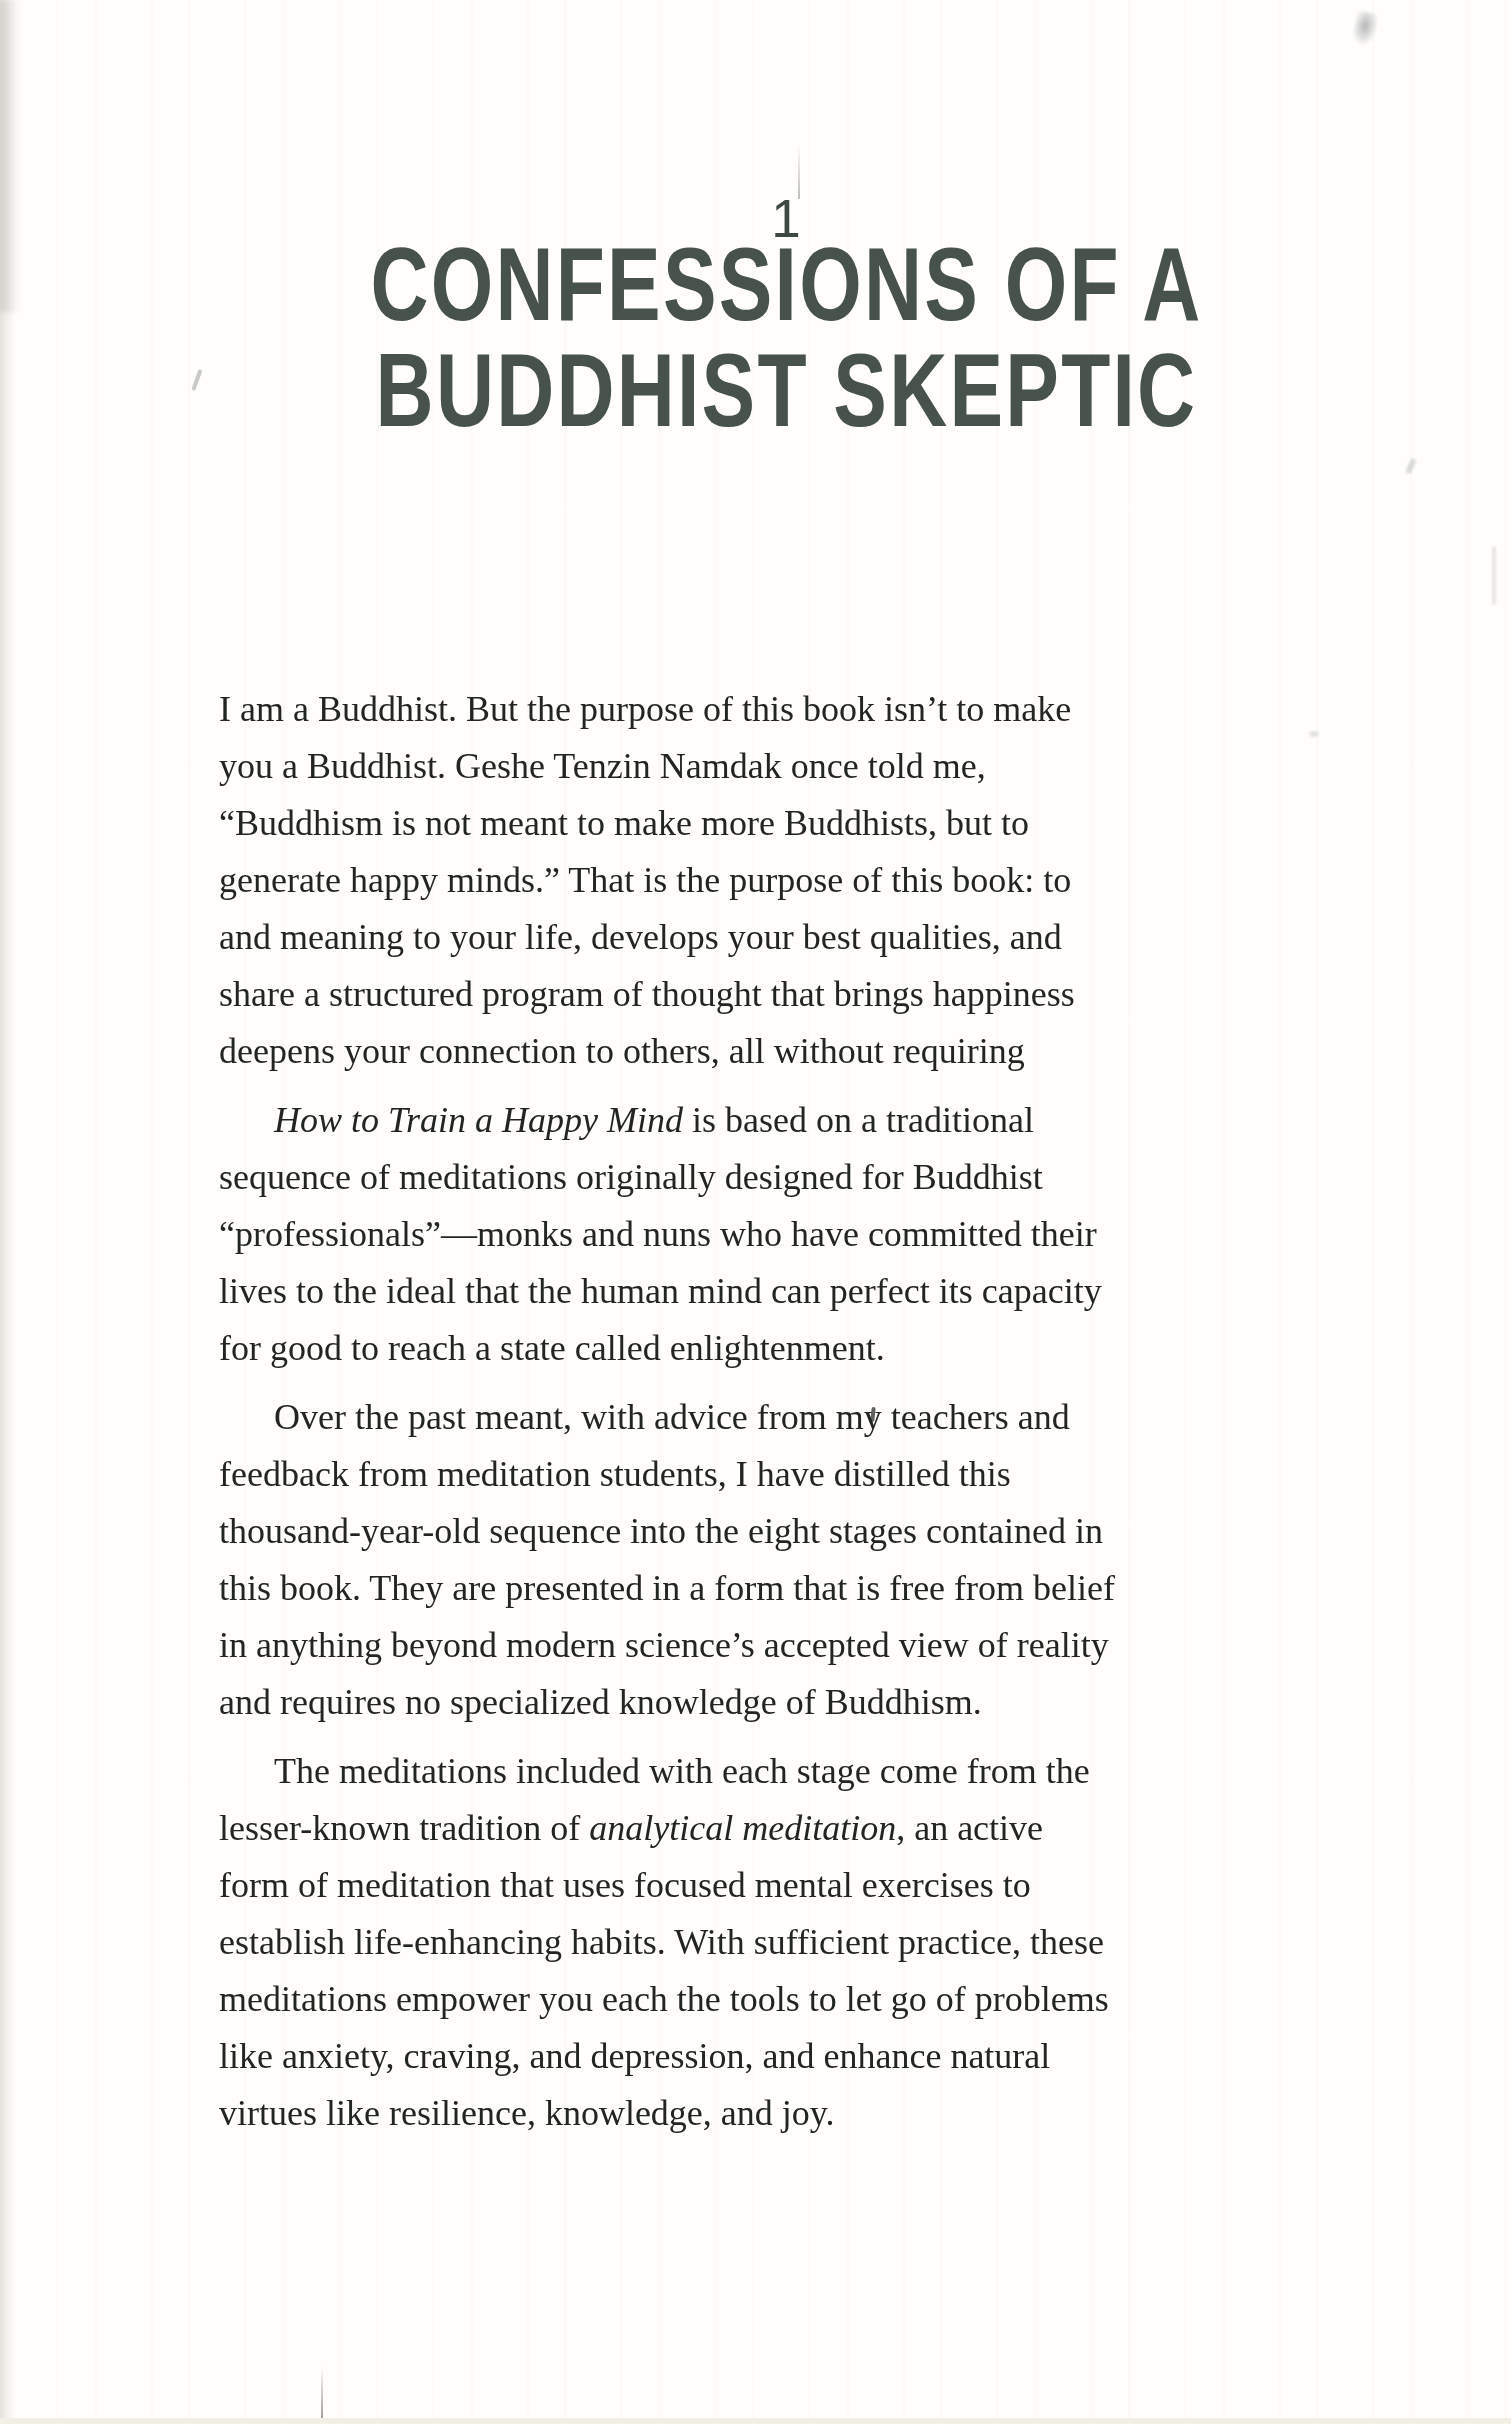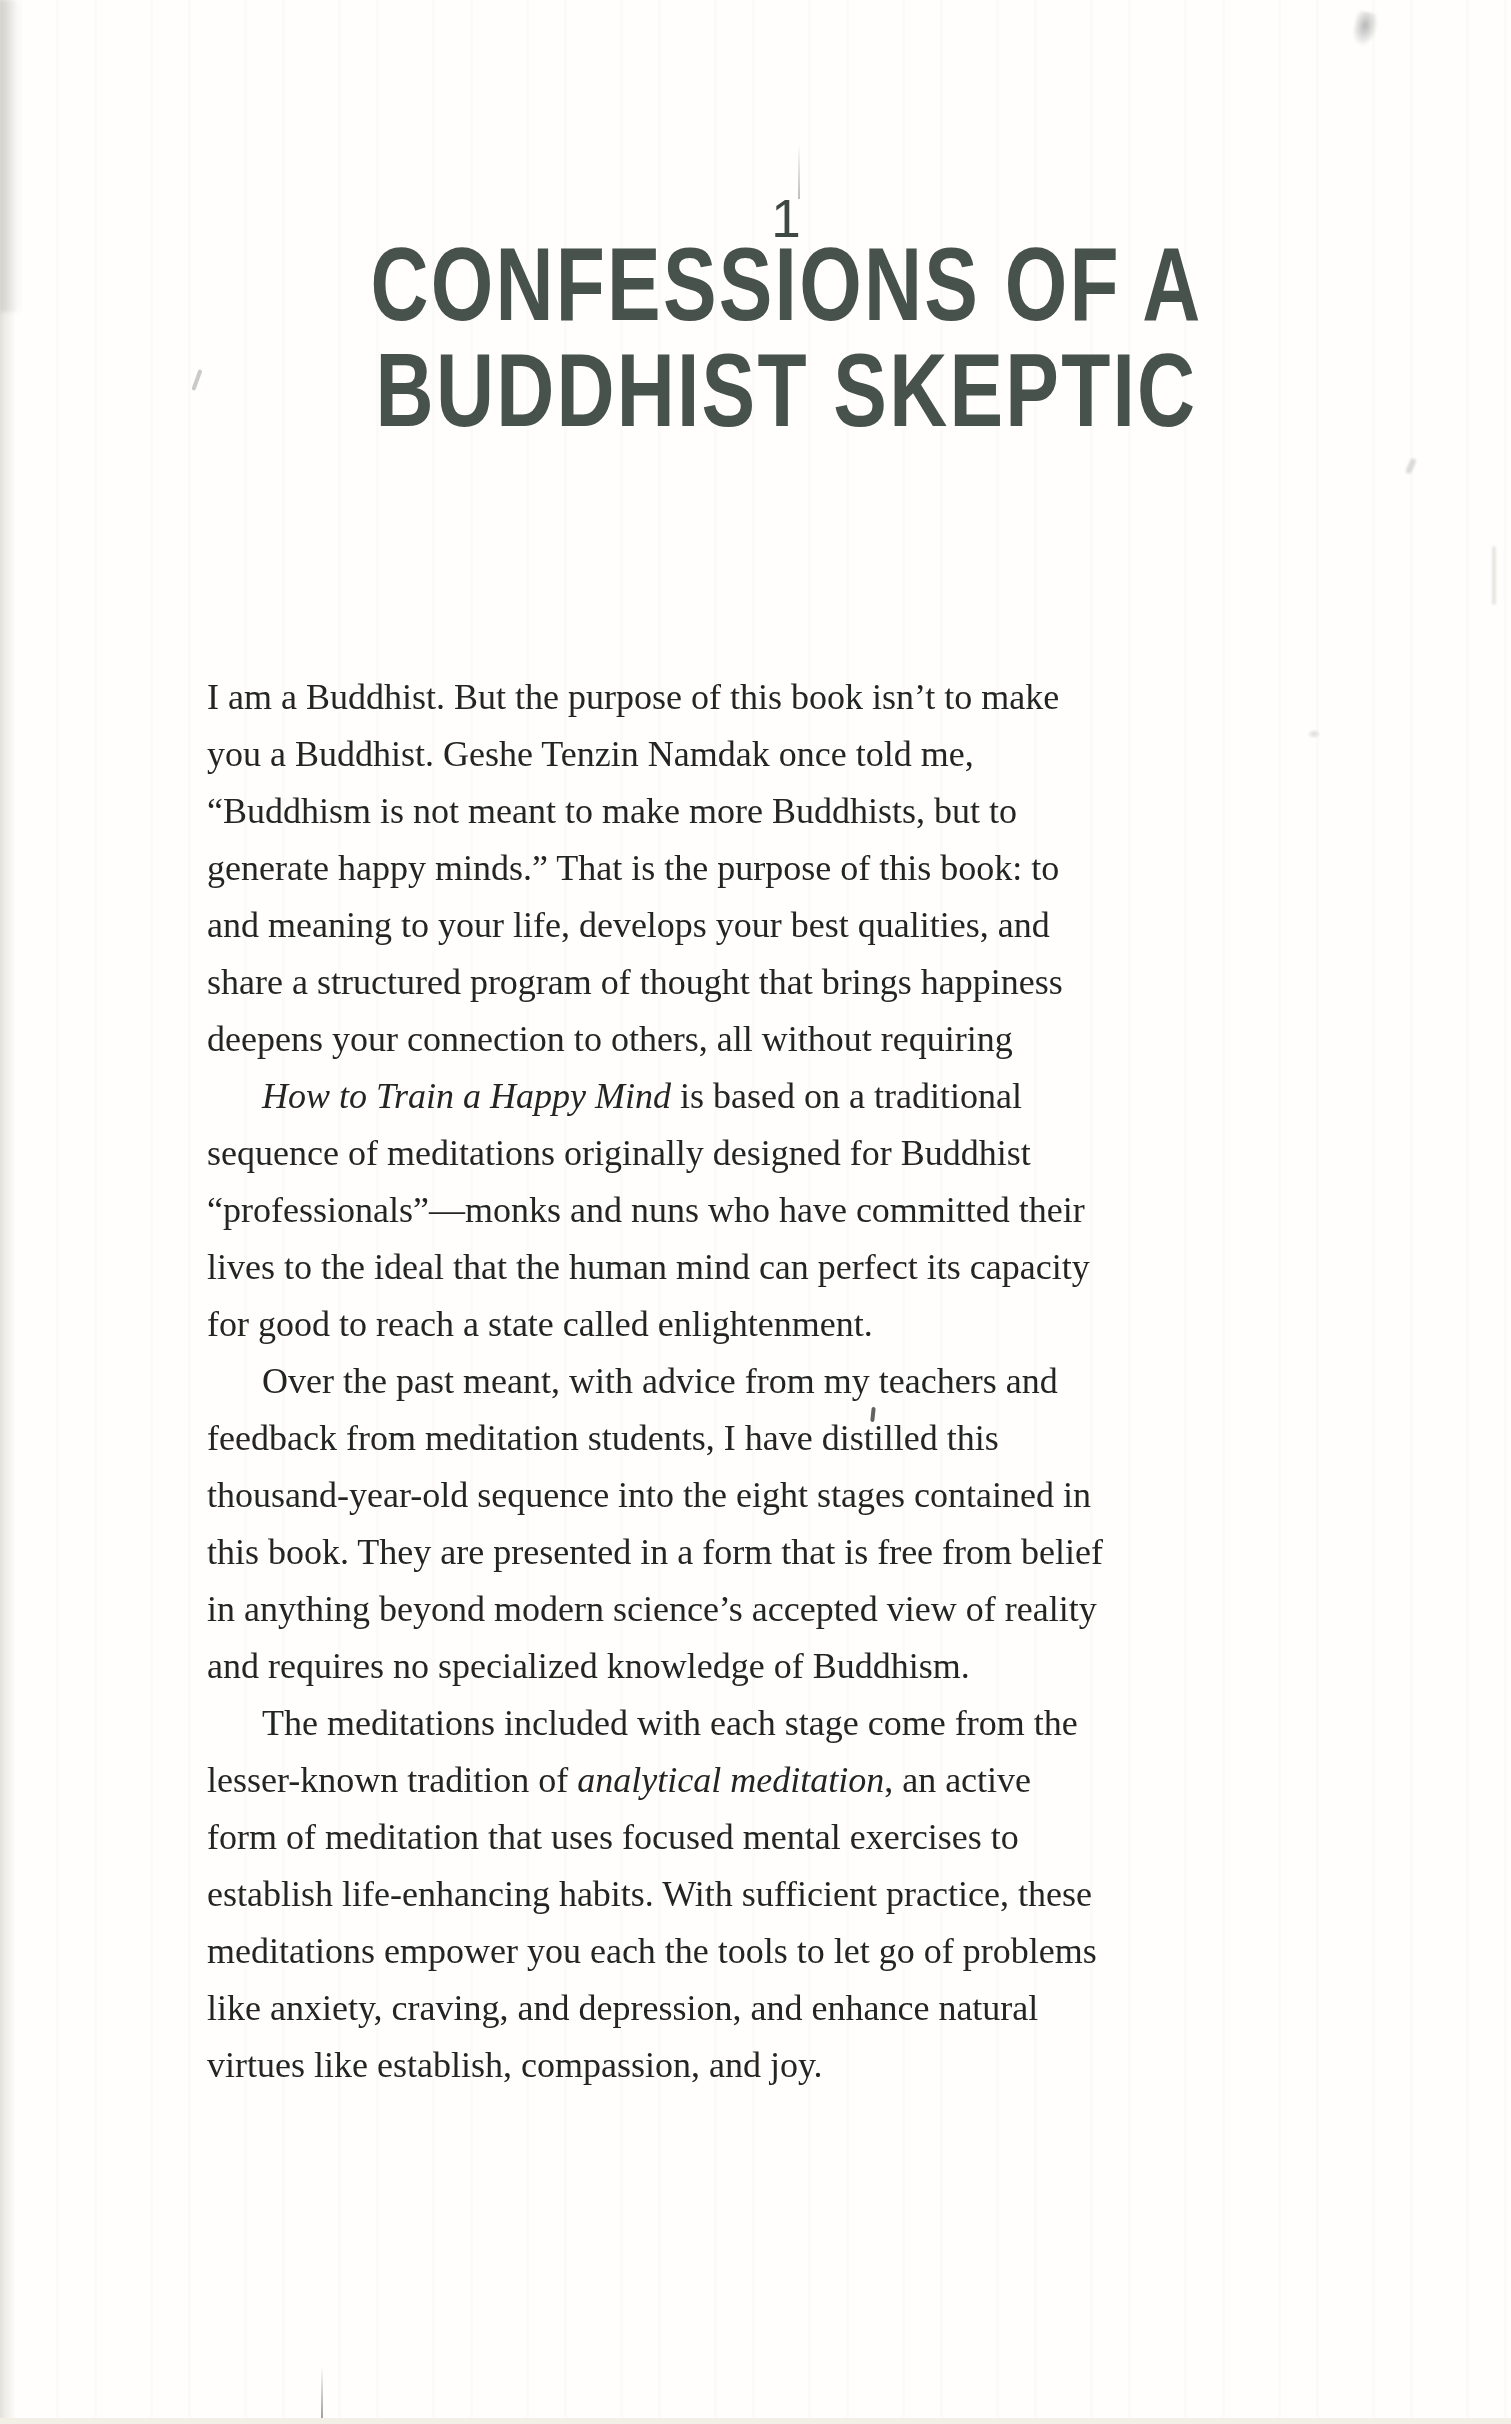--- a/index.html
+++ b/index.html
@@ -128,21 +128,21 @@
     white-space:nowrap;
   }
   .body-text{
     position:absolute;
     top:669px;
     width:100%;
     color:var(--body-color);
     font-size:36px;
     line-height:57px;
   }
-  .paragraph{margin:0;}
+  .paragraph{margin:12px;}
   .line{white-space:nowrap;}
   .line.indent{padding-left:55px;font-family:Liberation Serif, serif;}
   .line em{font-style:italic;}
 </style>
 </head>
 <body>
 
 <div class="page">
   <div class="scan-texture"></div>
   <div class="edge-left"></div>
@@ -188,18 +188,18 @@
           <div class="line"><span>in anything beyond modern science’s accepted view of reality</span></div>
           <div class="line"><span>and requires no specialized knowledge of Buddhism.</span></div>
         </div>
         <div class="paragraph">
           <div class="line indent"><span>The meditations included with each stage come from the</span></div>
           <div class="line"><span>lesser-known tradition of </span><em>analytical meditation</em><span>, an active</span></div>
           <div class="line"><span>form of meditation that uses focused mental exercises to</span></div>
           <div class="line"><span>establish life-enhancing habits. With sufficient practice, these</span></div>
           <div class="line"><span>meditations empower you each the tools to let go of problems</span></div>
           <div class="line"><span>like anxiety, craving, and depression, and enhance natural</span></div>
-          <div class="line"><span>virtues like establish, compassion, and joy.</span></div>
+          <div class="line"><span>virtues like resilience, knowledge, and joy.</span></div>
         </div>
       </div>
   </div>
 </div>
 
 
 </body></html>

